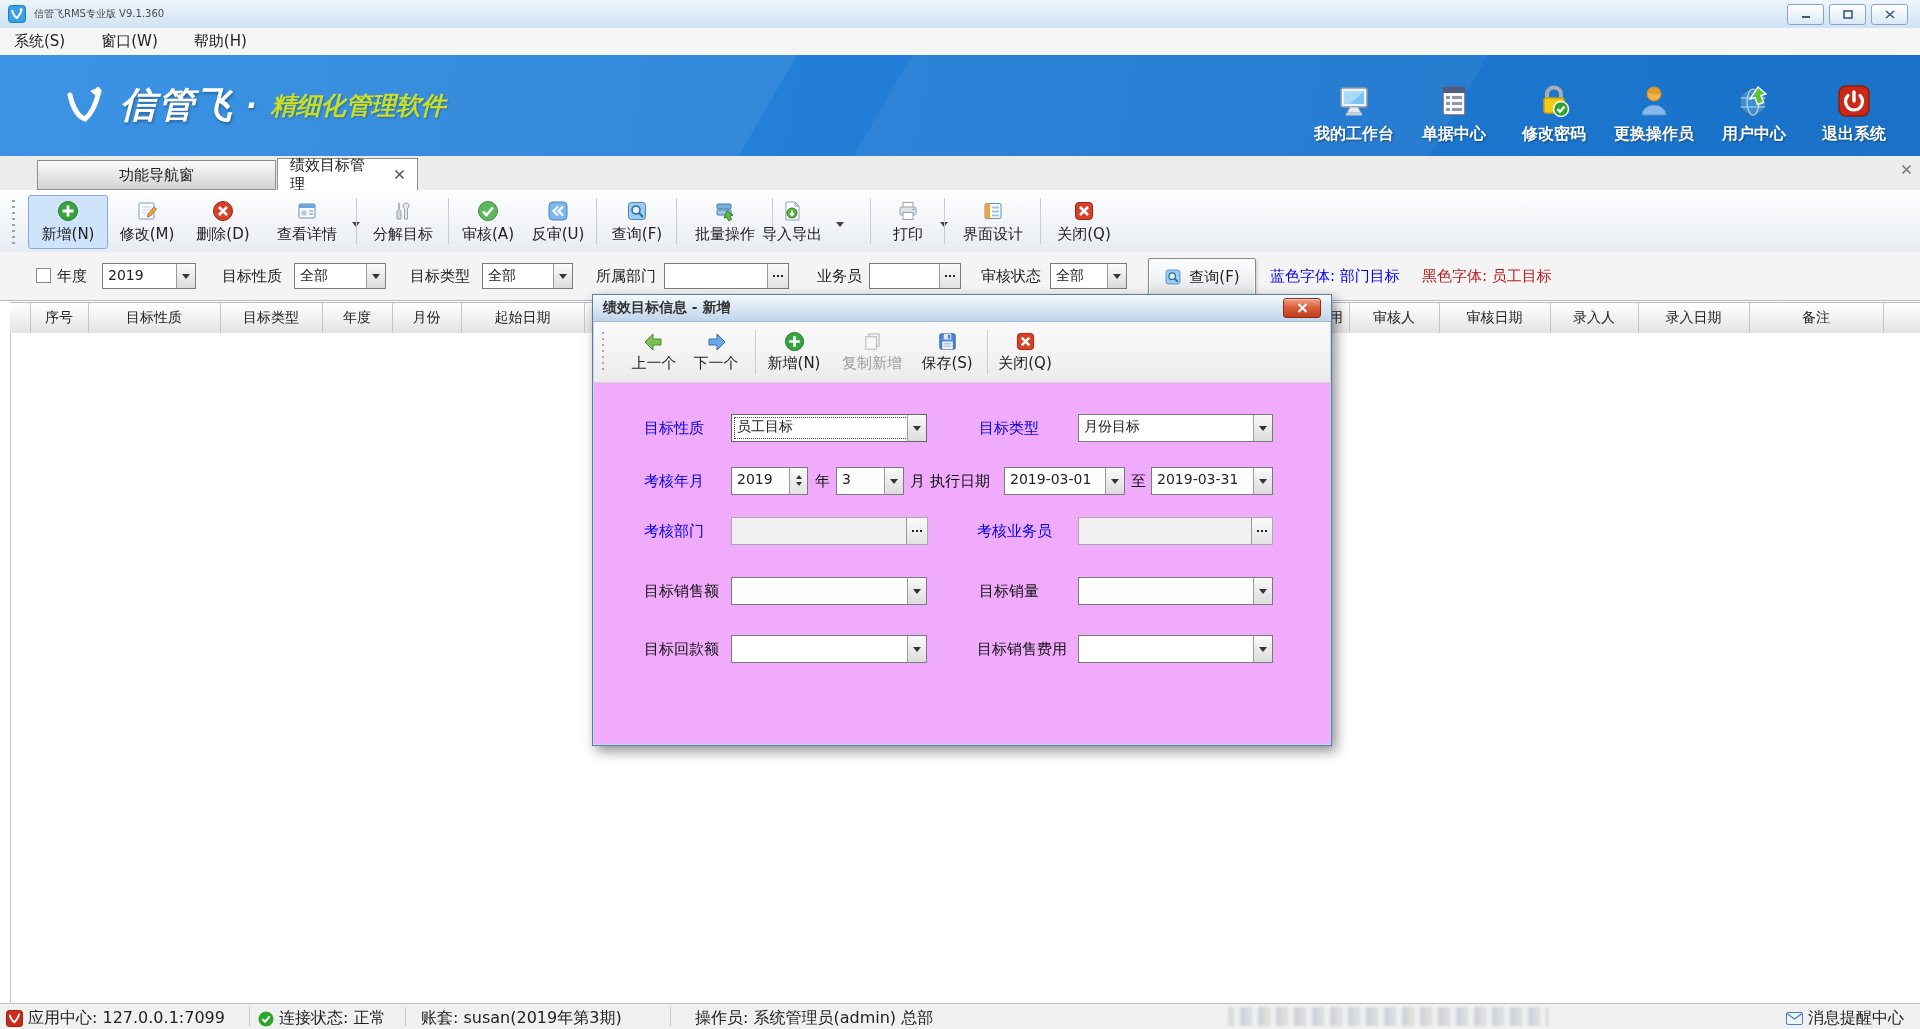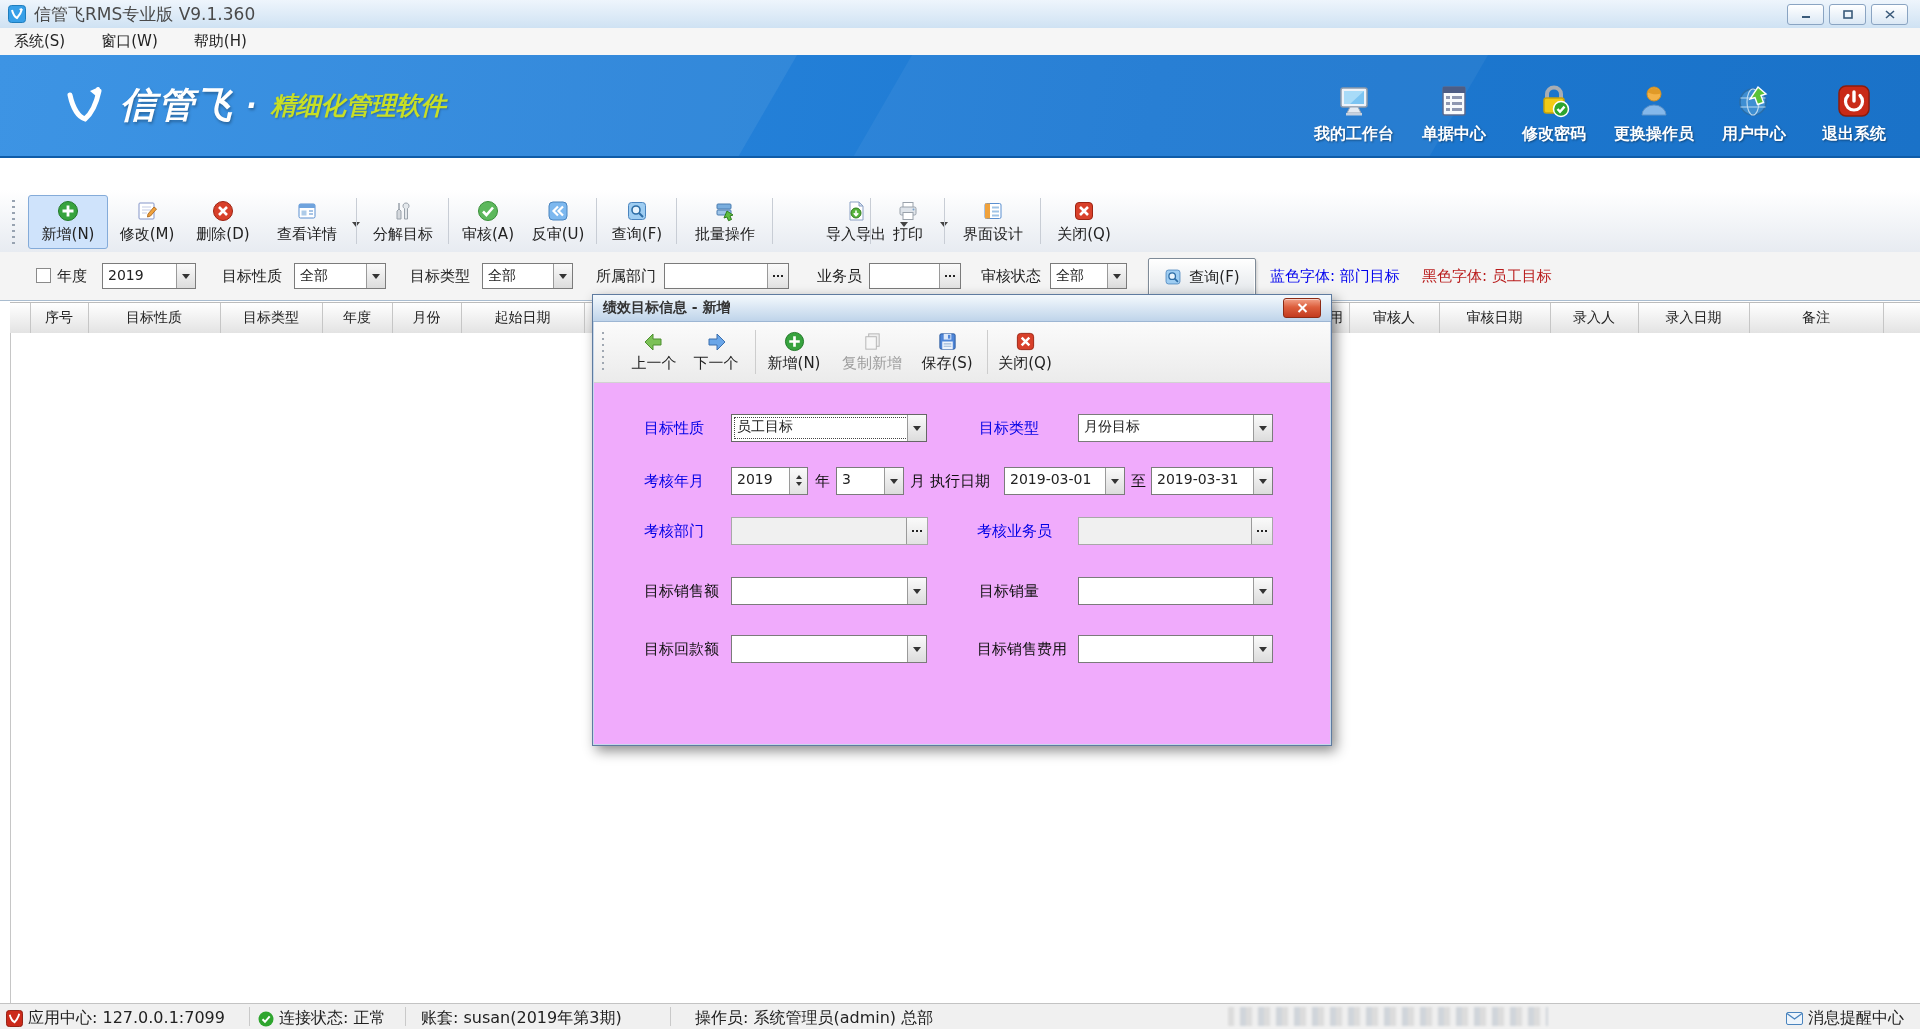--- a/index.html
+++ b/index.html
@@ -3,21 +3,21 @@
 <meta charset="utf-8">
 <style>
   html,body{margin:0;padding:0;background:#888;}
   .stage{position:relative;width:1920px;height:1029px;background:#fff;overflow:hidden;
          font-family:"DejaVu Sans","Liberation Sans",sans-serif;color:#222;}
 
   
   .titlebar{position:absolute;left:0;top:0;right:0;height:28px;
     background:linear-gradient(#eef5fc,#cfe2f3);border-bottom:1px solid #9fb8d2;
     display:flex;align-items:center;gap:8px;padding:0 8px;}
-  .title-text{font-size:17px;color:#4a4a4a;}
+  .title-text{font-size:10px;color:#4a4a4a;}
   .winbtns{margin-left:auto;display:flex;gap:5px;padding-right:4px;}
   .winbtn{width:35px;height:19px;border:1px solid #8aa4c2;border-radius:3px;
     background:linear-gradient(#ffffff,#dbe8f5);display:flex;align-items:center;justify-content:center;}
 
   
   .menubar{position:absolute;left:0;top:28px;right:0;height:27px;background:#f6f6f6;
     display:flex;align-items:center;gap:36px;padding:0 14px;font-size:15px;}
   .menu-item{cursor:default;}
 
   
@@ -249,20 +249,38 @@
               <rect x="3" y="3" width="30" height="30" rx="7" fill="#c92a17" stroke="#8d1c0c" stroke-width="1.5"></rect>
               <path d="M18 9v9" stroke="#fff" stroke-width="3.4" stroke-linecap="round"></path>
               <path d="M12 12.5a8.5 8.5 0 1 0 12 0" stroke="#fff" stroke-width="3.2" fill="none" stroke-linecap="round"></path>
             </svg>
         </span>
         <span>退出系统</span>
       </div>
     </div>
   </div>
 
+  <div class="tabbar">
+    <div class="tab tab-nav">
+      <span>功能导航窗</span>
+    </div>
+    <div class="tab tab-active">
+      <span>绩效目标管理</span>
+      <span>
+          <svg width="11" height="11" viewBox="0 0 11 11">
+            <path d="M1.5 1.5l8 8M9.5 1.5l-8 8" stroke="#555" stroke-width="1.6"></path>
+          </svg>
+        </span>
+    </div>
+    <span class="tabbar-x">
+        <svg width="11" height="11" viewBox="0 0 11 11">
+          <path d="M1.5 1.5l8 8M9.5 1.5l-8 8" stroke="#777" stroke-width="1.6"></path>
+        </svg>
+      </span>
+  </div>
 
   <div class="toolbar">
     <div class="grip"></div>
 
     <div class="tb hl" style="left:28px;width:78px">
       <span class="ic">
           <svg width="22" height="22" viewBox="0 0 22 22">
             <circle cx="11" cy="11" r="9.5" fill="#37a33e" stroke="#23792a"></circle>
             <path d="M11 5.5v11M5.5 11h11" stroke="#fff" stroke-width="2.8"></path>
           </svg>
@@ -345,21 +363,21 @@
       <span class="ic">
           <svg width="22" height="22" viewBox="0 0 22 22">
             <rect x="3" y="4" width="14" height="5" rx="1" fill="#7aaede" stroke="#4a7cb0"></rect>
             <rect x="3" y="10" width="14" height="5" rx="1" fill="#9ec4e8" stroke="#4a7cb0"></rect>
             <path d="M13 11l6 4-3 1 1.5 3.5-3 1.2L13 17l-3 1z" fill="#5fbf3f" stroke="#2f7d1e"></path>
           </svg>
         </span>
       <span>批量操作</span>
     </div>
     <div class="tsep" style="left:772px"></div>
-    <div class="tb" style="left:812px;width:86px;padding-right:12px">
+    <div class="tb" style="left:748px;width:86px;padding-right:12px">
       <span class="ic">
           <svg width="22" height="22" viewBox="0 0 22 22">
             <path d="M5 2h9l4 4v14H5z" fill="#fff" stroke="#8ba0c4"></path>
             <path d="M14 2l4 4h-4z" fill="#d7e2f2" stroke="#8ba0c4"></path>
             <circle cx="11" cy="13" r="5" fill="#57b33c" stroke="#2f7d1e"></circle>
             <path d="M11 10.5v5M8.8 13.2L11 15.5l2.2-2.3" stroke="#fff" stroke-width="1.6" fill="none"></path>
           </svg>
         </span>
       <span>导入导出</span>
       <span class="dd"></span>

